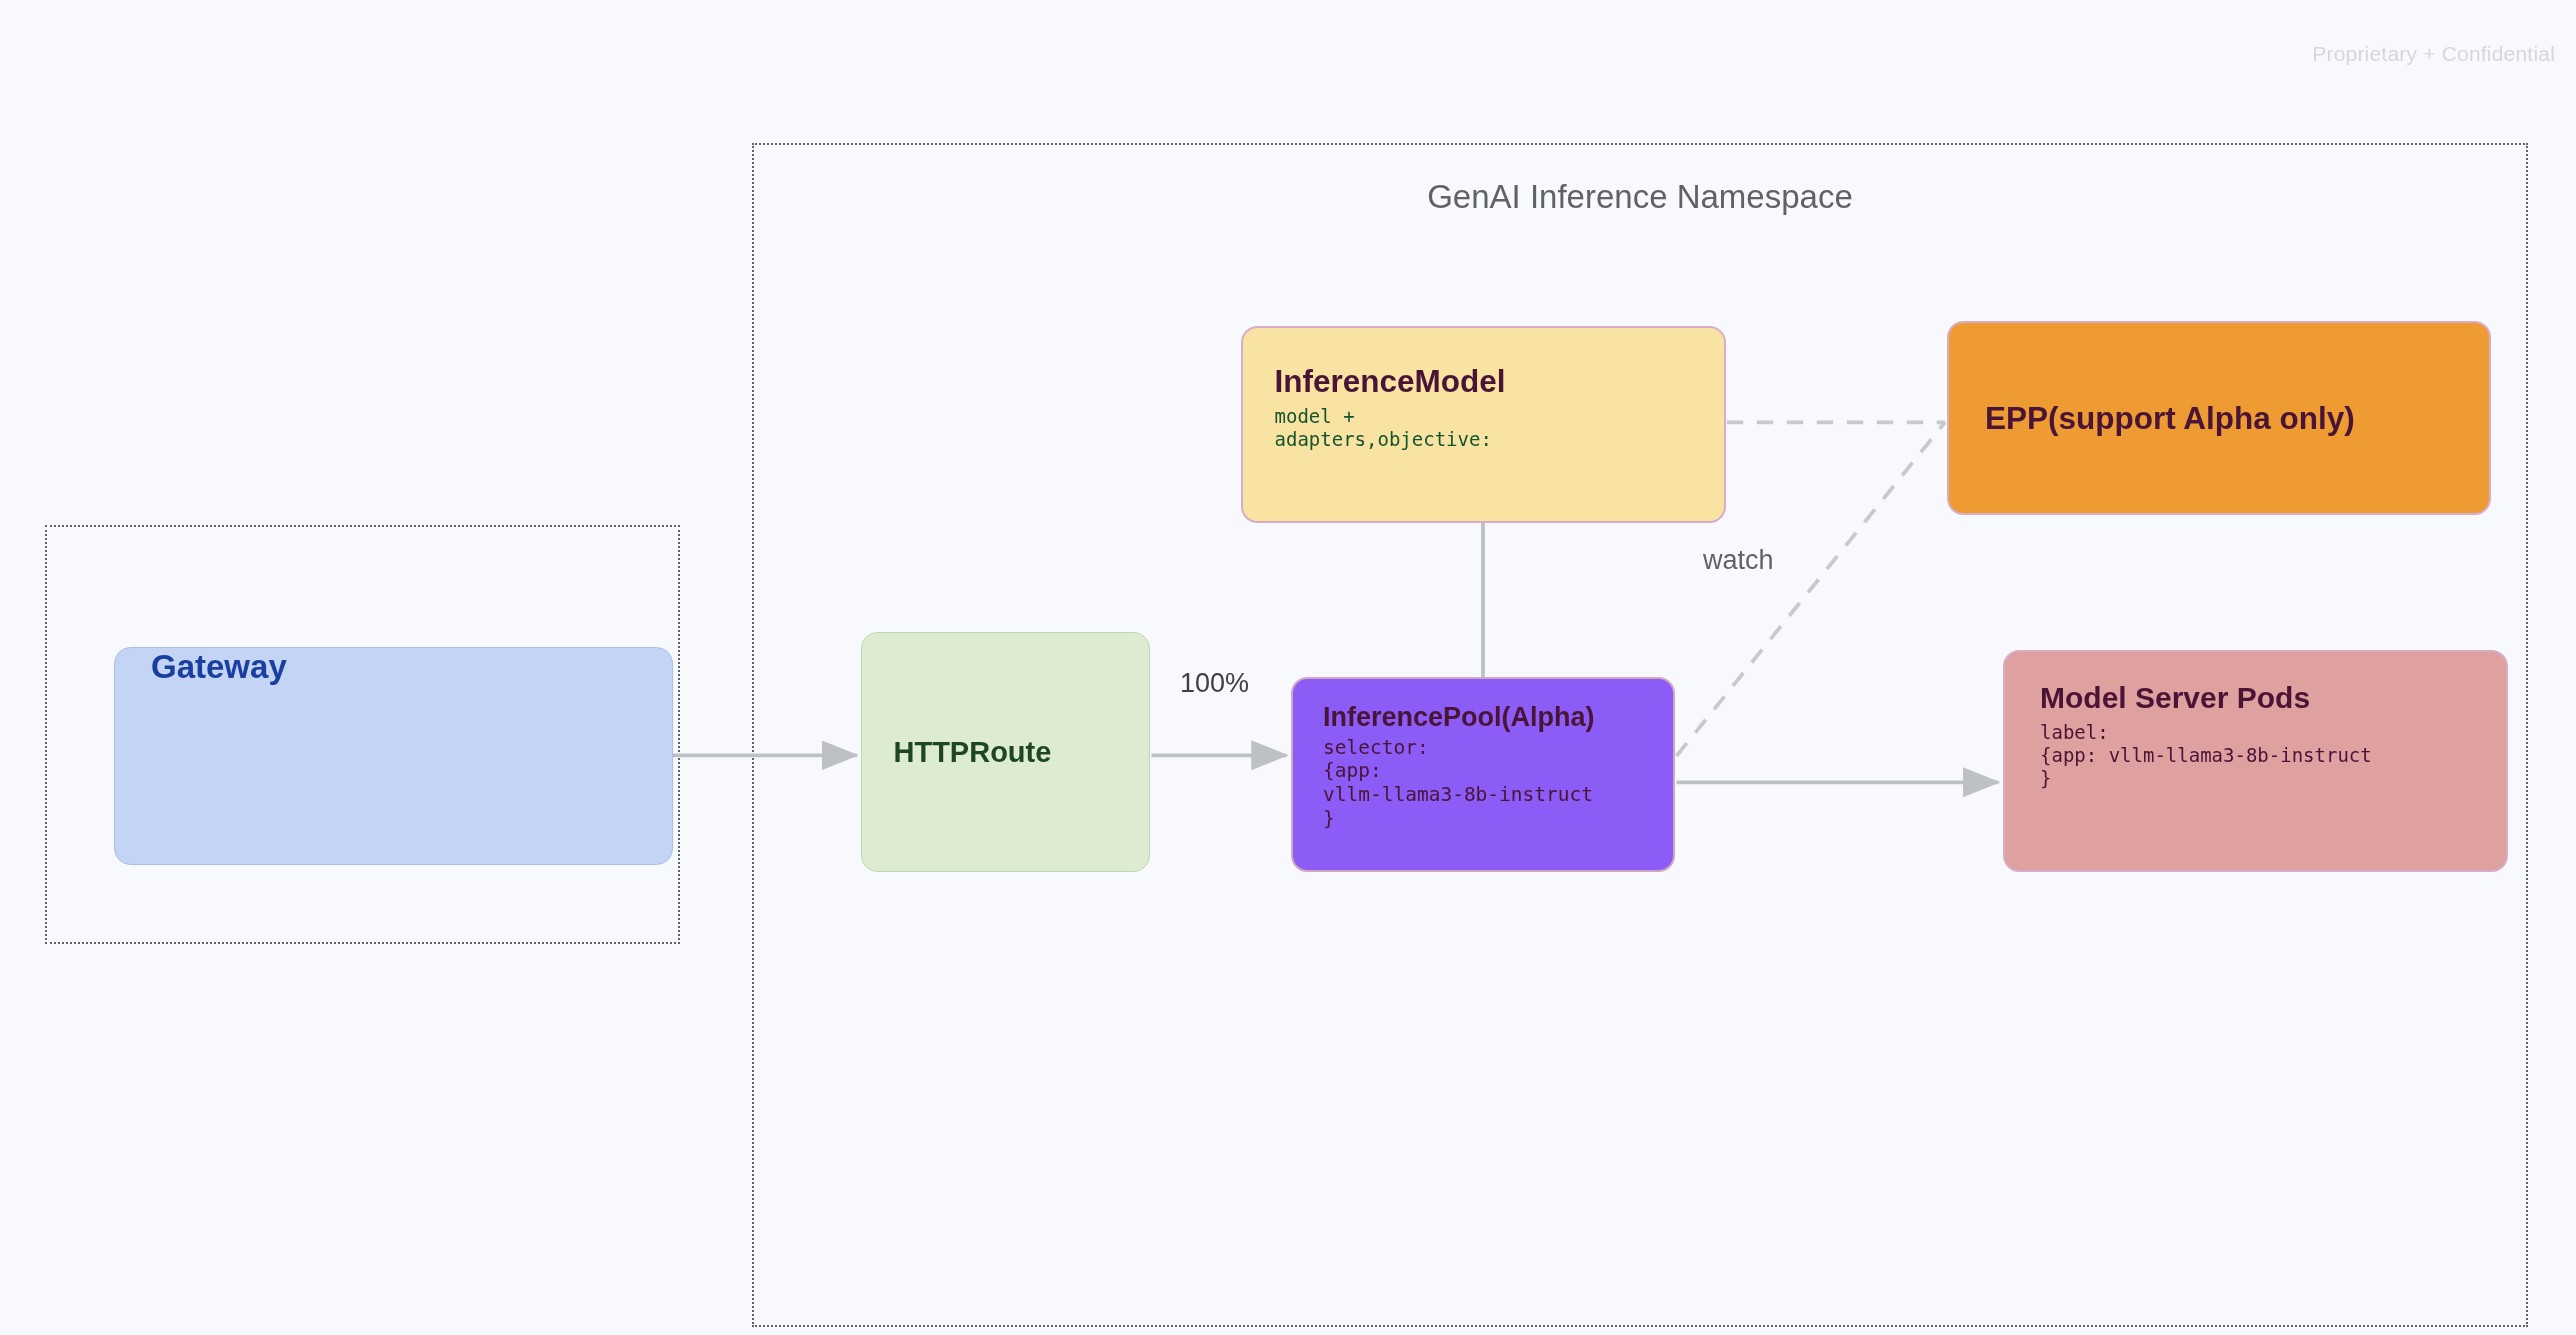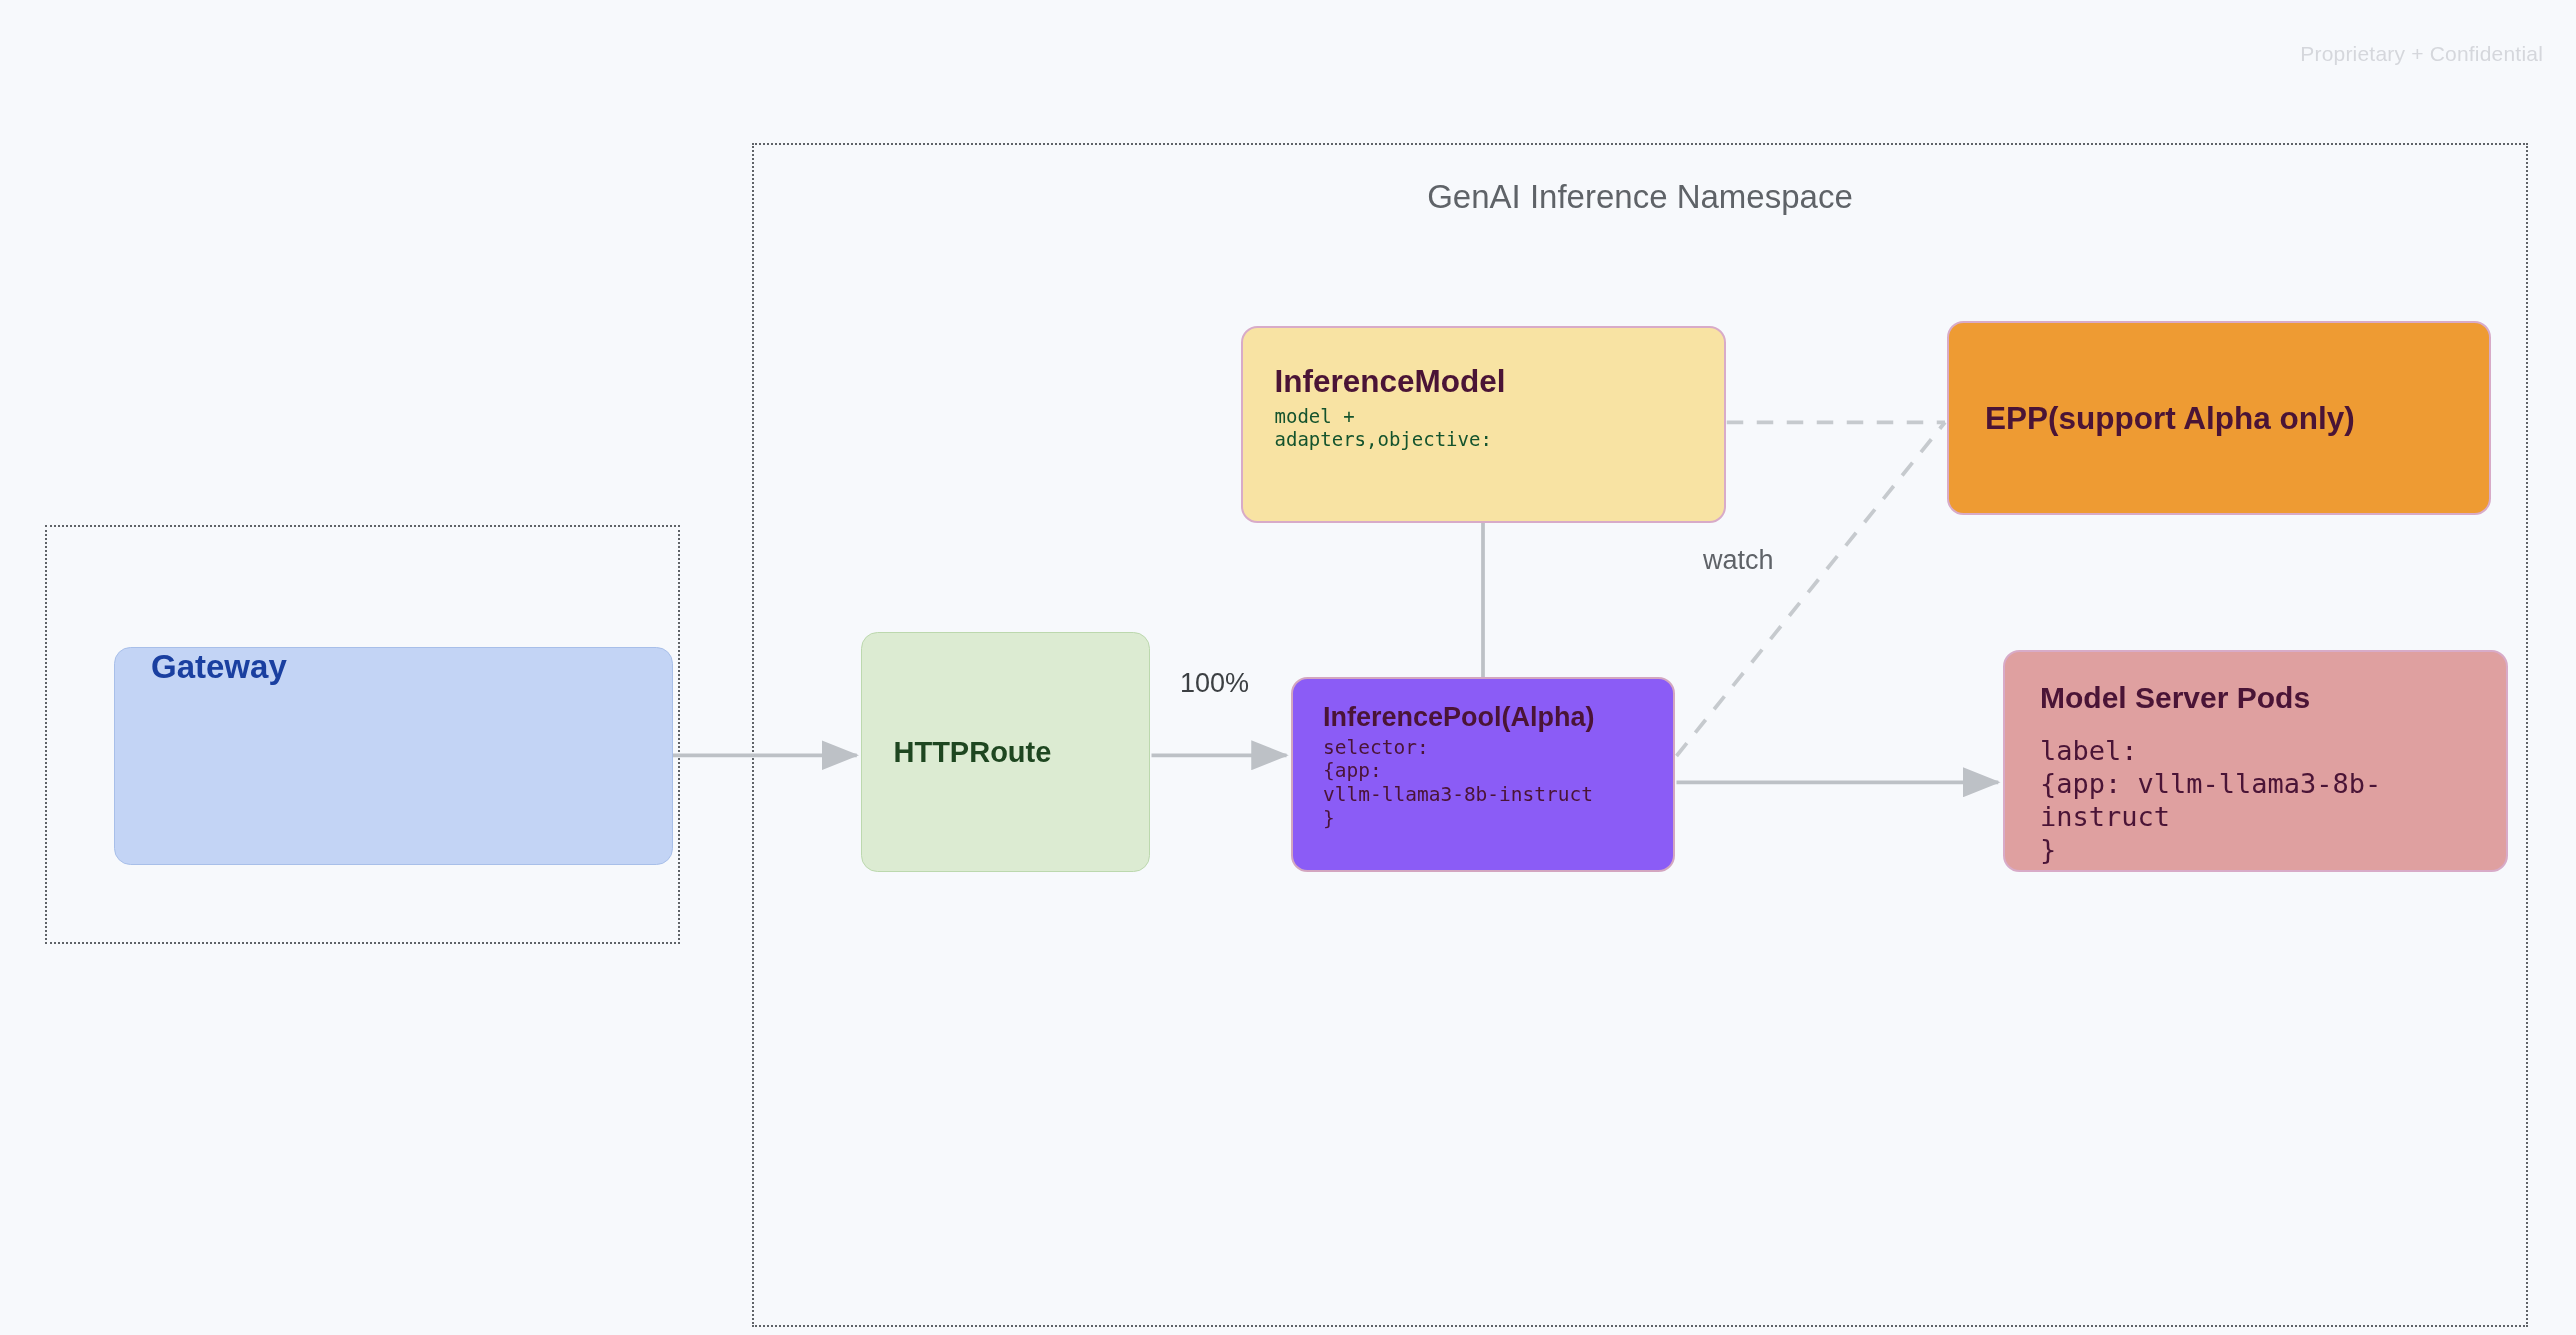--- a/index.html
+++ b/index.html
@@ -13,21 +13,21 @@
     width: 2576px;
     height: 1335px;
     background: #F7F9FC;
     font-family: "Liberation Sans", sans-serif;
     overflow: hidden;
   }
 
   
   .watermark {
     position: absolute;
-    right: 33px;
+    right: 21px;
     top: 54px;
     transform: translateY(-50%);
     font-size: 21px;
     color: #D5D7DC;
     letter-spacing: 0.2px;
     white-space: nowrap;
   }
 
   
   .ns-box {
@@ -124,21 +124,21 @@
   #node-epp .title { color: #4A1436; font-size: 31.5px; padding-left: 36px; }
 
   
   #node-modelserverpods {
     left: 2003px; top: 650px; width: 505px; height: 222px;
     background: #DFA0A0;
     border: 2.3px solid #D8ABC8;
     padding: 28.5px 0 0 35px;
   }
   #node-modelserverpods .title { color: #4A1436; font-size: 30px; }
-  #node-modelserverpods .sub   { color: #4A1436; font-size: 27px; margin-top: 19px; }
+  #node-modelserverpods .sub   { color: #4A1436; font-size: 19px; margin-top: 6px; }
 
   
   #edges {
     position: absolute;
     left: 0; top: 0;
     width: 2576px; height: 1335px;
     pointer-events: none;
   }
 
   

